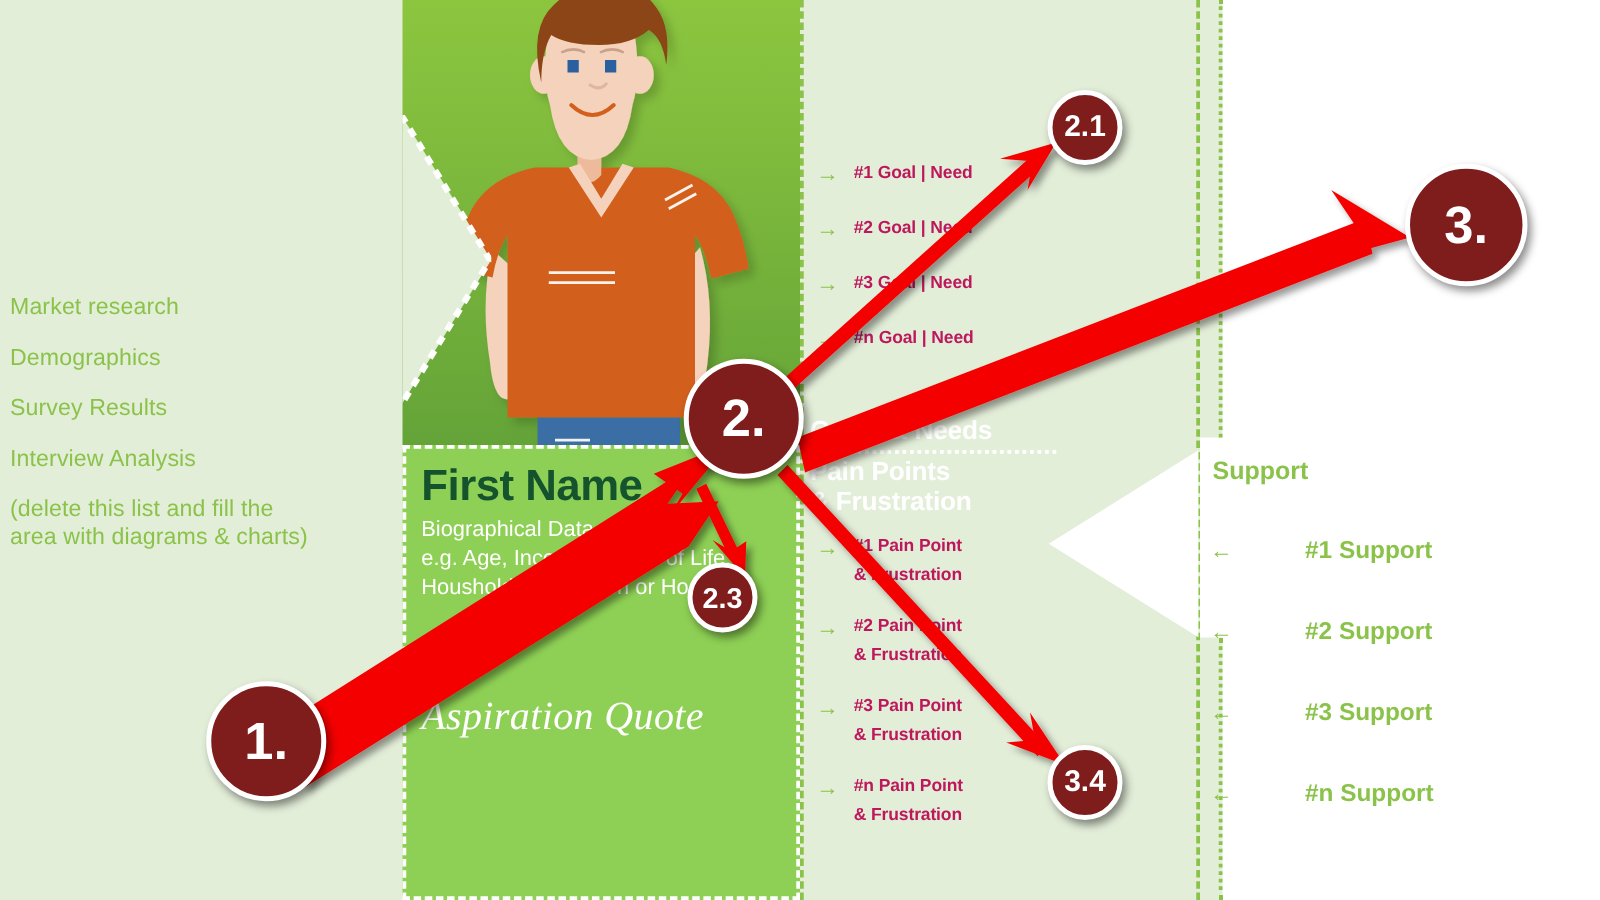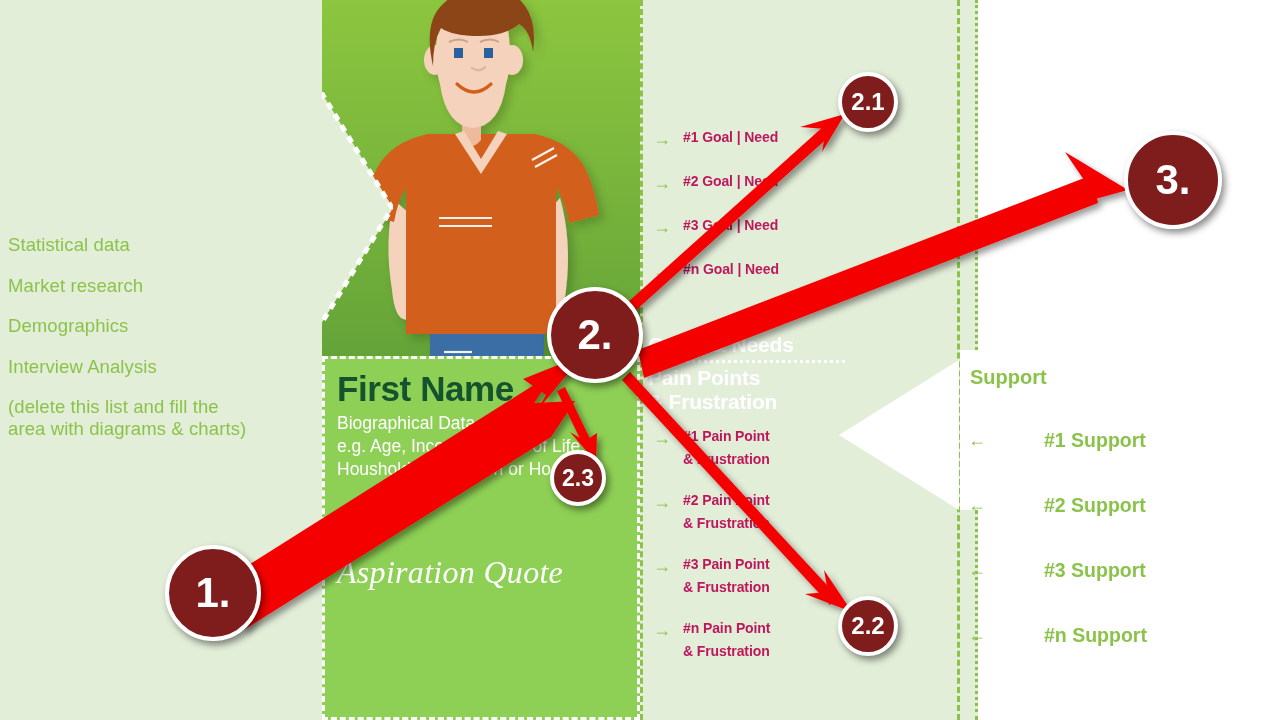--- a/index.html
+++ b/index.html
@@ -318,23 +318,23 @@
     pointer-events: auto;
   }
 </style>
 </head>
 <body>
 
 <div id="stage">
 
   <div class="left-panel">
     <div class="left-list">
-      <div class="left-list-item">Statistical data</div>
       <div class="left-list-item">Market research</div>
       <div class="left-list-item">Demographics</div>
+      <div class="left-list-item">Survey Results</div>
       <div class="left-list-item">Interview Analysis</div>
       <div class="left-list-item note">(delete this list and fill the
 area with diagrams &amp; charts)</div>
     </div>
   </div>
 
   <div class="persona-col">
 
     <div class="persona-photo">
 
@@ -520,21 +520,21 @@
 
   <div class="badge" style="left:547px; top:287px; width:96px; height:96px; font-size:42px;">
     <span>2.</span>
   </div>
 
   <div class="badge" style="left:838px; top:72px; width:60px; height:60px; font-size:24px;">
     <span>2.1</span>
   </div>
 
   <div class="badge" style="left:838px; top:596px; width:60px; height:60px; font-size:24px;">
-    <span>2.2</span>
+    <span>3.4</span>
   </div>
 
   <div class="badge" style="left:550px; top:450px; width:56px; height:56px; font-size:23px;">
     <span>2.3</span>
   </div>
 
   <div class="badge" style="left:1124px; top:131px; width:98px; height:98px; font-size:42px;">
     <span>3.</span>
   </div>
 

